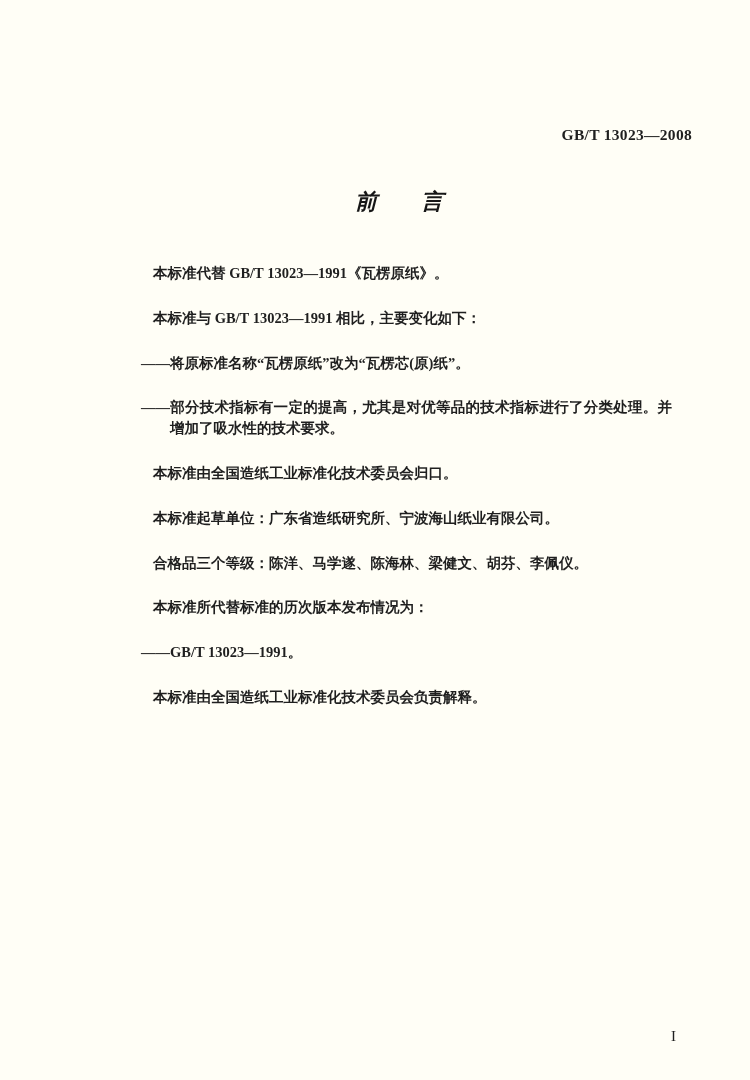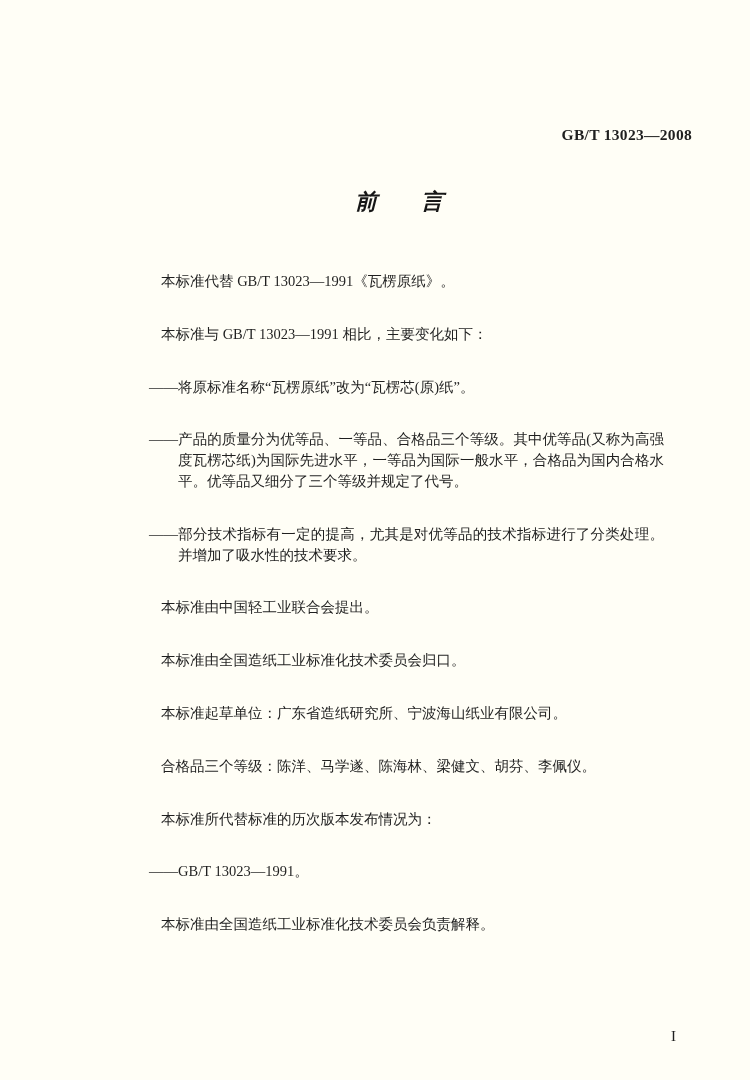--- a/index.html
+++ b/index.html
@@ -40,21 +40,21 @@
   .body-text {
     position: absolute;
     top: 215px;
     left: 105px;
     width: 567px;
     font-size: 14.5px;
     line-height: 20.8px;
     text-align: justify;
     text-justify: inter-ideograph;
   }
-  .para { margin: 8px; }
+  .para { margin: 0; font-weight: bold; }
   .para-body { text-indent: 0; }
   .para-dash {
     padding-left: 2em;
     text-indent: -2em;
   }
   .page-number {
     position: absolute;
     top: 992px;
     right: 86px;
     font-size: 15px;
@@ -66,23 +66,21 @@
 
 <div class="page">
   <div class="header-code">GB/T 13023—2008</div>
 
   <h1 class="title">前　　言</h1>
 
   <div class="body-text">
       <p class="para para-body">本标准代替 GB/T 13023—1991《瓦楞原纸》。</p>
       <p class="para para-body">本标准与 GB/T 13023—1991 相比，主要变化如下：</p>
       <p class="para para-dash">——将原标准名称“瓦楞原纸”改为“瓦楞芯(原)纸”。</p>
-      <p class="para para-dash">——产品的质量分为优等品、一等品、合格品三个等级。其中优等品(又称为高强度瓦楞芯纸)为国际先进水平，一等品为国际一般水平，合格品为国内合格水平。优等品又细分了三个等级并规定了代号。</p>
       <p class="para para-dash">——部分技术指标有一定的提高，尤其是对优等品的技术指标进行了分类处理。并增加了吸水性的技术要求。</p>
-      <p class="para para-body">本标准由中国轻工业联合会提出。</p>
       <p class="para para-body">本标准由全国造纸工业标准化技术委员会归口。</p>
       <p class="para para-body">本标准起草单位：广东省造纸研究所、宁波海山纸业有限公司。</p>
       <p class="para para-body">合格品三个等级：陈洋、马学遂、陈海林、梁健文、胡芬、李佩仪。</p>
       <p class="para para-body">本标准所代替标准的历次版本发布情况为：</p>
       <p class="para para-dash">——GB/T 13023—1991。</p>
       <p class="para para-body">本标准由全国造纸工业标准化技术委员会负责解释。</p>
     </div>
 
   <div class="page-number">I</div>
 </div>

